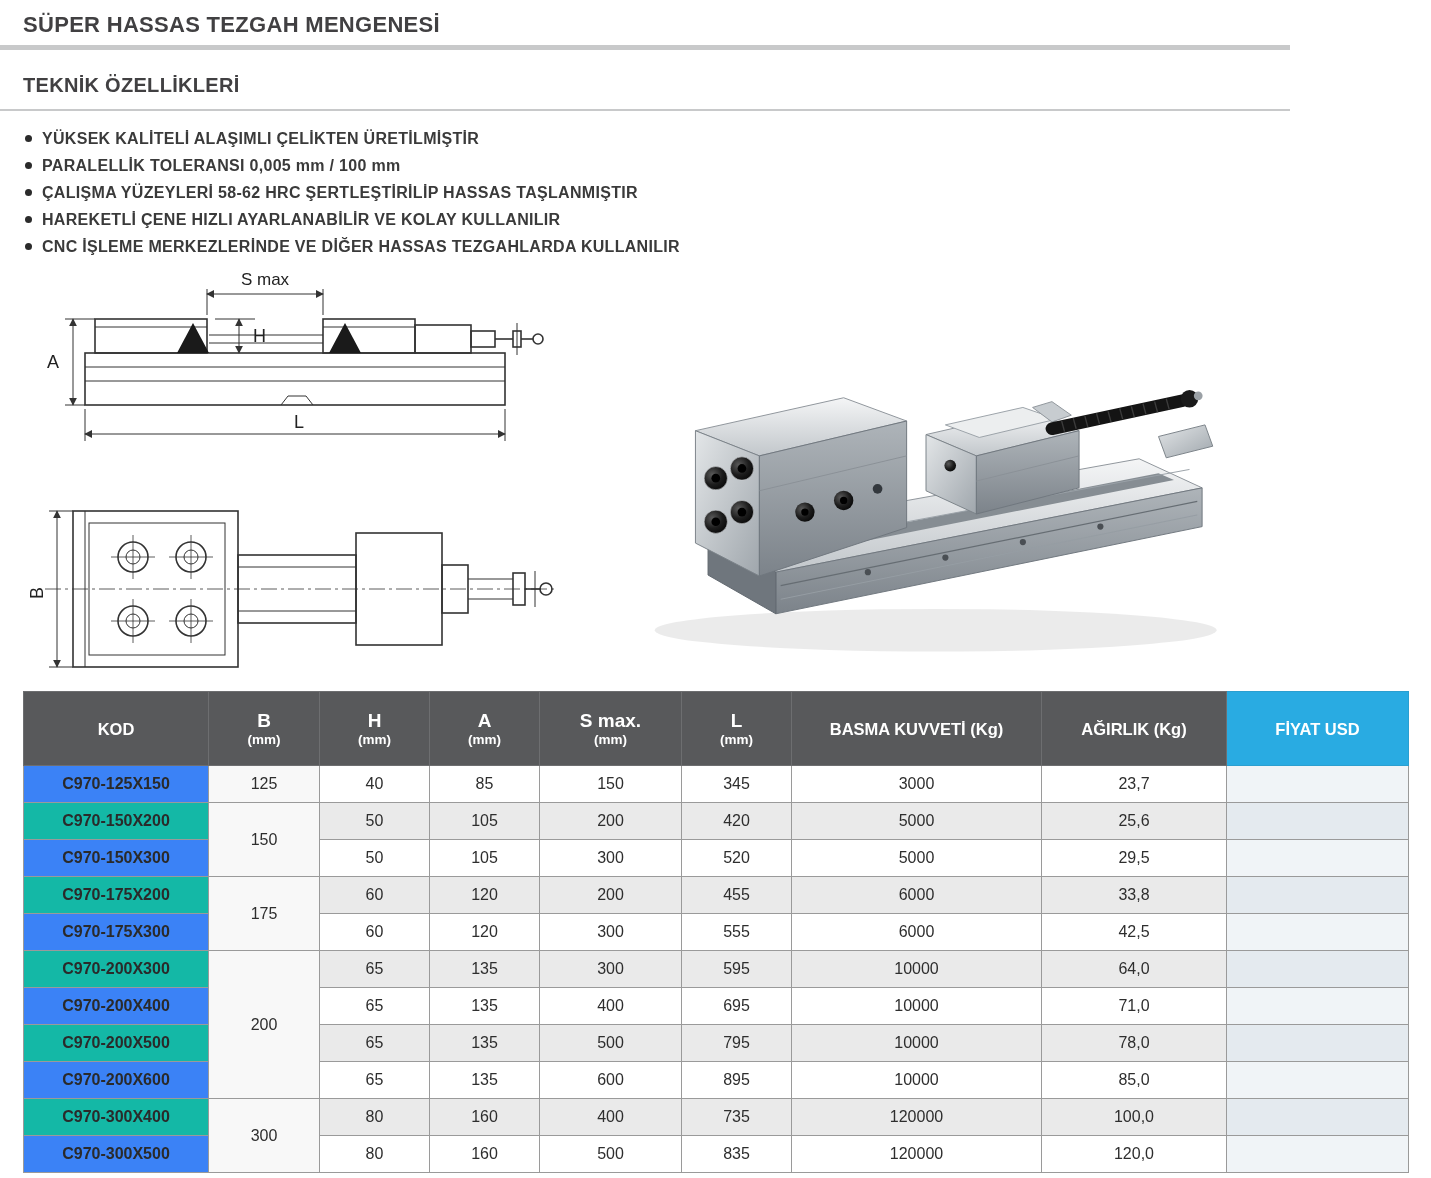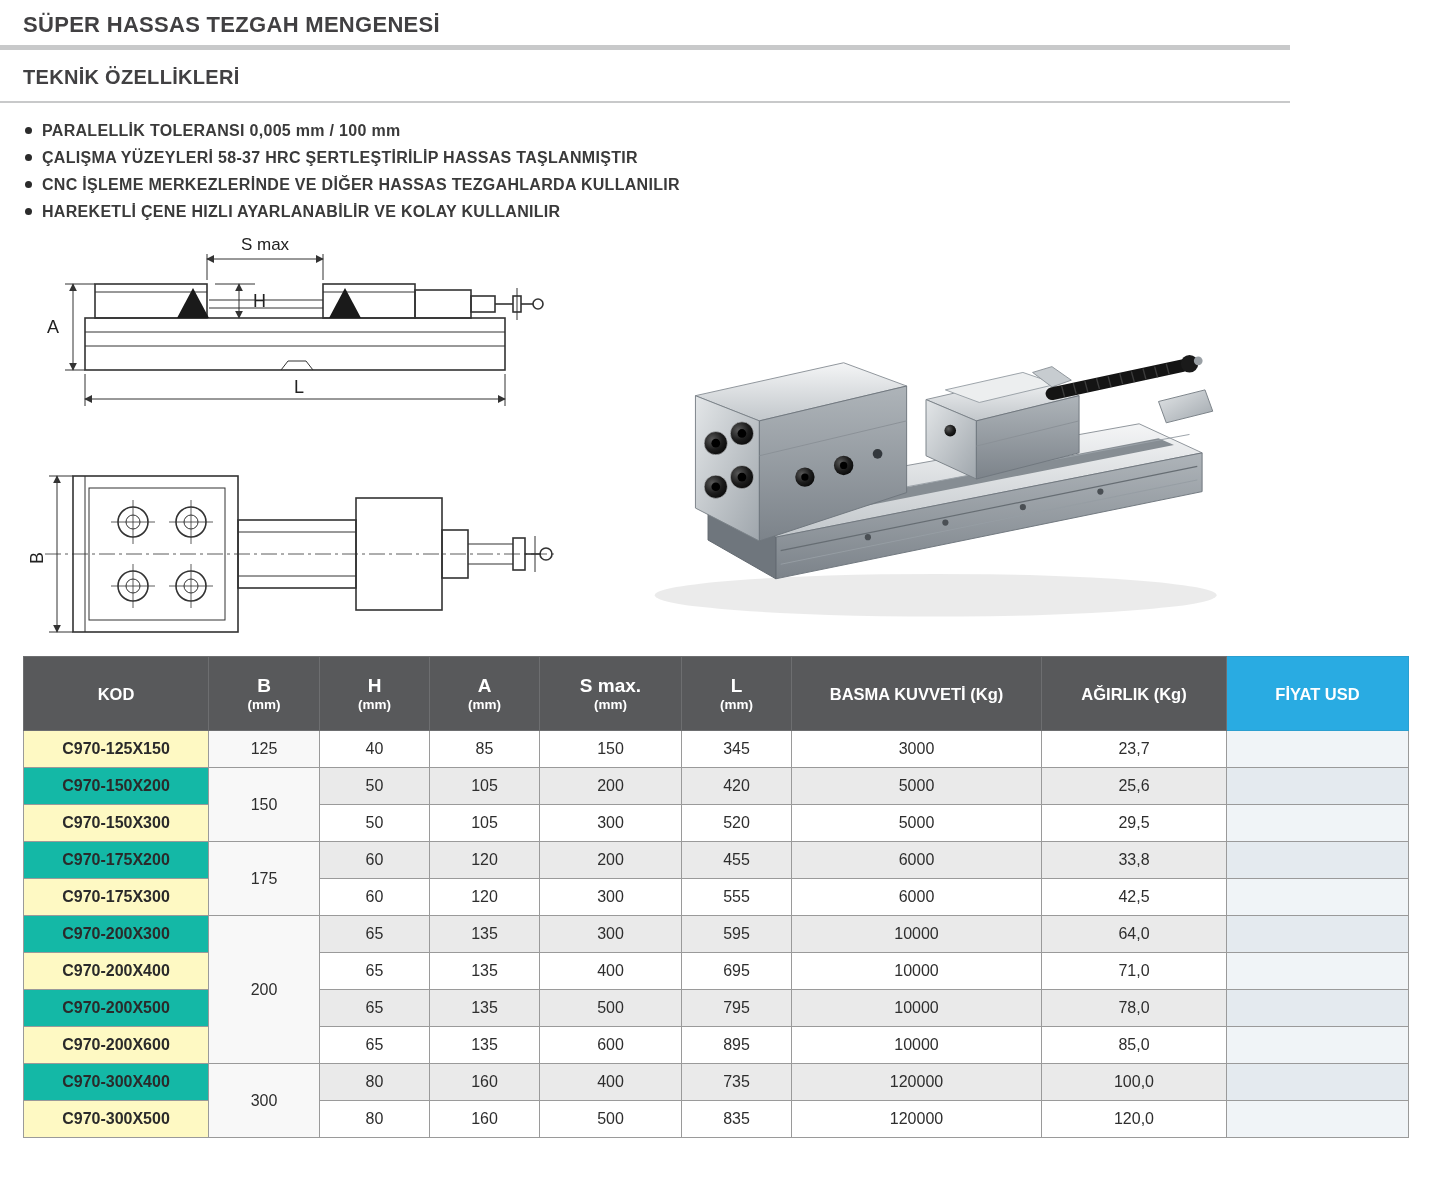--- a/index.html
+++ b/index.html
@@ -16,20 +16,21 @@
   .title {
     font-size: 22px; font-weight: bold; color: #414042;
     letter-spacing: 0.3px;
     padding: 12px 23px 7px 23px;
   }
   .rule-thick { height: 5px; background: #c8c9ca; width: 100%; }
   .section-title {
     font-size: 20px; font-weight: bold; color: #414042;
     letter-spacing: 0.3px;
     padding: 16px 23px 12px 23px;
+    margin-top: 8px;
   }
   .rule-thin { height: 2px; background: #c8c9ca; width: 100%; }
 
   ul.features { list-style: none; padding: 18px 23px 0 42px; }
   ul.features li {
     position: relative;
     font-size: 16px; font-weight: bold; color: #3a3a3a;
     letter-spacing: 0.3px;
     margin-bottom: 8px; line-height: 19px;
   }
@@ -65,42 +66,43 @@
   table.spec thead th.accent { background: #29abe2; border-color: #2b9fd0; text-align: center; }
   .h-main { font-size: 19px; font-weight: bold; line-height: 22px; }
   .h-main.small { font-size: 16.5px; }
   .h-sub { font-size: 13.5px; font-weight: bold; line-height: 16px; }
 
   table.spec tbody td {
     height: 37px; font-size: 16px; color: #2e2e2e;
     background: #ffffff;
   }
   table.spec tbody tr.row-odd td { background: #eaeaea; }
-  table.spec tbody td.kod { font-weight: bold; color: #2a2a2a; background: #fef9c3; }
+  table.spec tbody td.kod { font-weight: bold; color: #2a2a2a; background: #3b82f6; }
   table.spec tbody tr.row-odd td.kod { background: #14b8a6; }
   table.spec tbody td.bcell { background: #f8f8f8 !important; }
   table.spec tbody td.fiyat { background: #f0f4f7; }
   table.spec tbody tr.row-odd td.fiyat { background: #e4eaef; }
 </style>
 </head>
 <body>
 
 <div class="page">
 
   <div class="title">SÜPER HASSAS TEZGAH MENGENESİ</div>
   <div class="rule-thick"></div>
 
   <div class="section-title">TEKNİK ÖZELLİKLERİ</div>
   <div class="rule-thin"></div>
 
   <ul class="features">
+      <li>YÜKSEK KALİTELİ ALAŞIMLI ÇELİKTEN ÜRETİLMİŞTİR</li>
       <li>PARALELLİK TOLERANSI 0,005 mm / 100 mm</li>
-      <li>ÇALIŞMA YÜZEYLERİ 58-37 HRC ŞERTLEŞTİRİLİP HASSAS TAŞLANMIŞTIR</li>
+      <li>ÇALIŞMA YÜZEYLERİ 58-62 HRC ŞERTLEŞTİRİLİP HASSAS TAŞLANMIŞTIR</li>
+      <li>HAREKETLİ ÇENE HIZLI AYARLANABİLİR VE KOLAY KULLANILIR</li>
       <li>CNC İŞLEME MERKEZLERİNDE VE DİĞER HASSAS TEZGAHLARDA KULLANILIR</li>
-      <li>HAREKETLİ ÇENE HIZLI AYARLANABİLİR VE KOLAY KULLANILIR</li>
     </ul>
 
   <div class="media-row">
     <div class="drawings">
 
       <svg class="drawing-side" width="540" height="200" viewBox="0 0 540 200">
         <defs>
           <marker id="arr1" viewBox="0 0 10 10" refX="9" refY="5" markerWidth="8" markerHeight="8" orient="auto-start-reverse">
             <path d="M0,0 L10,5 L0,10 z" fill="#333"></path>
           </marker>

